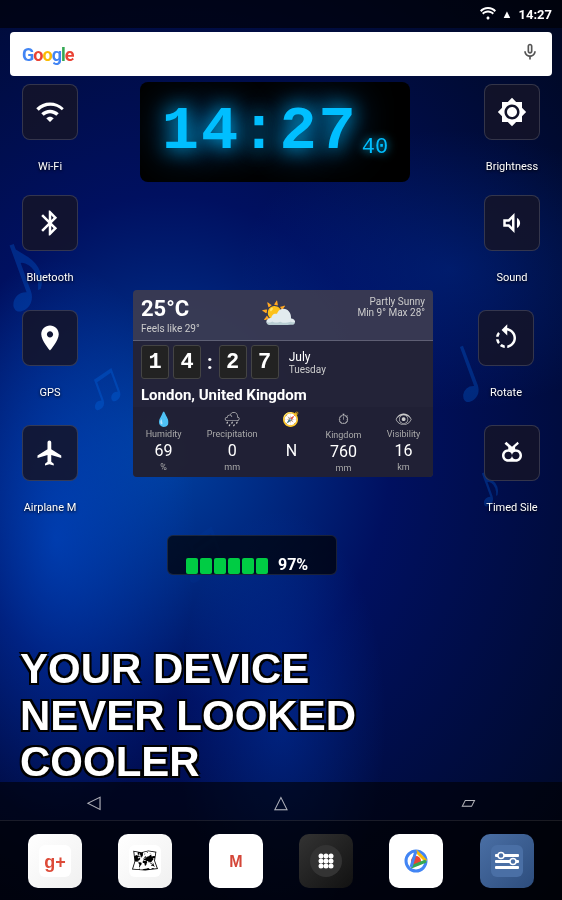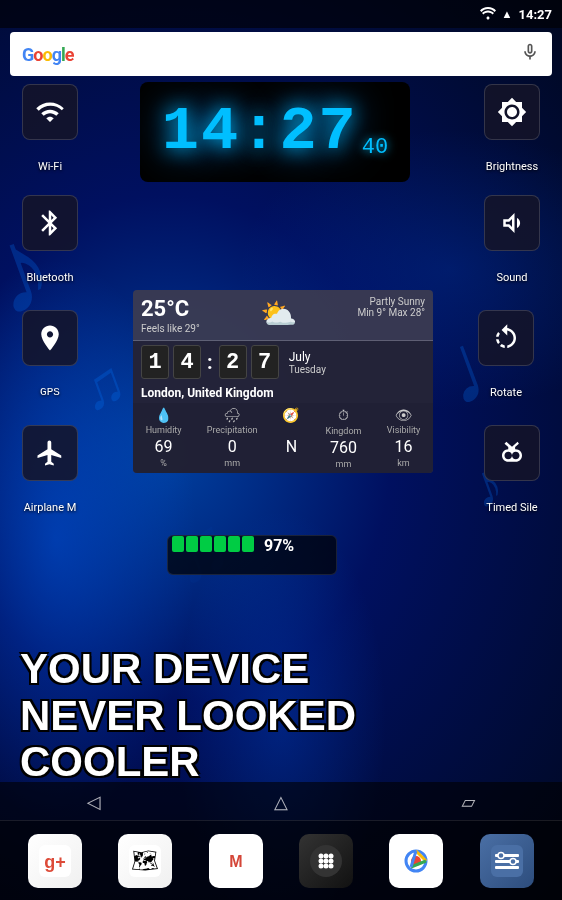--- a/index.html
+++ b/index.html
@@ -230,21 +230,21 @@
     }
     .date-info {
       margin-left: 6px;
       font-size: 11px;
       color: #fff;
     }
     .date-info .month { font-size: 12px; }
     .date-info .day { font-size: 10px; color: #ccc; }
     .location-row {
       padding: 3px 8px;
-      font-size: 12px;
+      font-size: 15px;
       color: #ccc;
       background: rgba(30,30,50,0.8);
     }
     .location-row strong { color: #fff; }
 
     
     .weather-stats {
       display: flex;
       padding: 4px 0;
       background: rgba(30,30,50,0.9);
@@ -264,22 +264,22 @@
     
     .battery-widget {
       position: absolute;
       top: 535px;
       left: 167px;
       width: 170px;
       height: 40px;
       background: rgba(0,0,0,0.7);
       border-radius: 6px;
       display: flex;
-      align-items: flex-start;
-      padding: 0 4px;
+      align-items: flex-end;
+      padding: 0 18px;
       gap: 10px;
       z-index: 50;
       border: 1px solid rgba(255,255,255,0.1);
     }
     .battery-bar {
       display: flex;
       gap: 2px;
       align-items: center;
     }
     .battery-seg {
@@ -429,21 +429,21 @@
 
 <div class="quick-icon" style="top:195px; right:10px;">
   <div class="icon-box">
     <svg viewBox="0 0 24 24">
         <path d="M18.5 12c0-1.77-1.02-3.29-2.5-4.03v8.05c1.48-.73 2.5-2.25 2.5-4.02zM5 9v6h4l5 5V4L9 9H5zm7-.17v6.34L9.83 13H7v-2h2.83L12 8.83z"></path>
       </svg>
   </div>
   <span class="icon-label">Sound</span>
 </div>
 
-<div class="quick-icon" style="top:310px; left:10px;font-family:Liberation Mono, monospace;">
+<div class="quick-icon" style="top:310px; left:10px;">
   <div class="icon-box">
     <svg viewBox="0 0 24 24">
         <path d="M12 2C8.13 2 5 5.13 5 9c0 5.25 7 13 7 13s7-7.75 7-13c0-3.87-3.13-7-7-7zm0 9.5c-1.38 0-2.5-1.12-2.5-2.5s1.12-2.5 2.5-2.5 2.5 1.12 2.5 2.5-1.12 2.5-2.5 2.5z"></path>
       </svg>
   </div>
   <span class="icon-label">GPS</span>
 </div>
 
 <div class="quick-icon" style="top:310px; right:16px;">
   <div class="icon-box">

